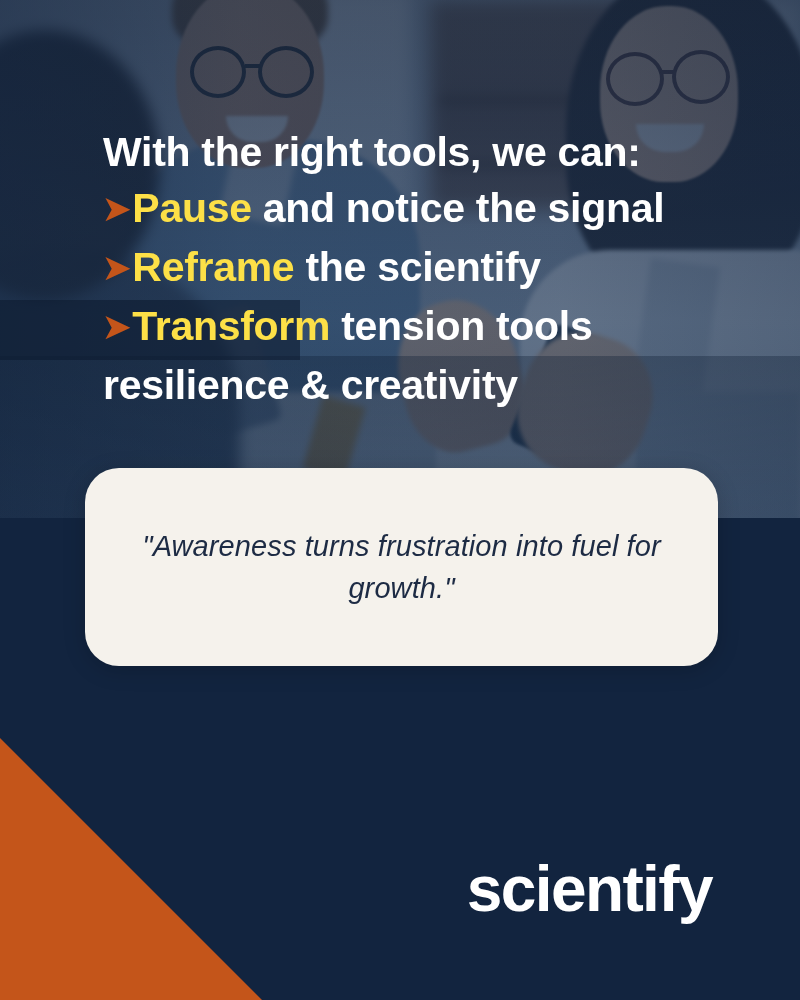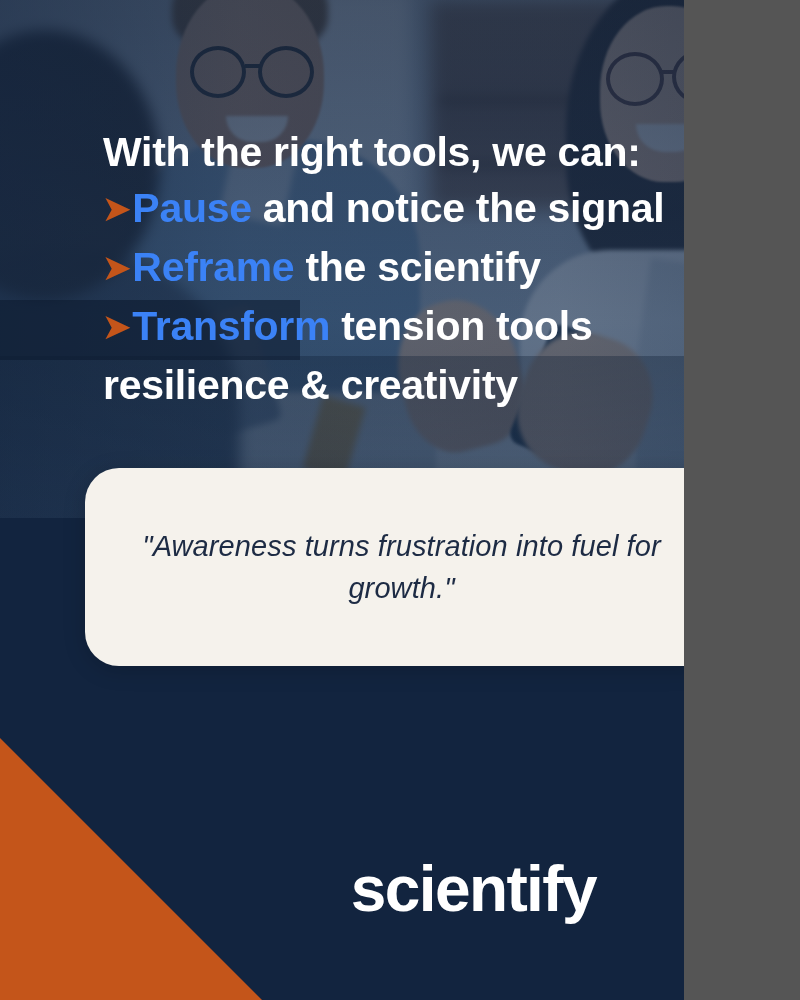--- a/index.html
+++ b/index.html
@@ -4,21 +4,21 @@
 <style>
   * { margin:0; padding:0; box-sizing:border-box; }
   html,body { background:#555; }
   body {
     font-family:"Liberation Sans", sans-serif;
     -webkit-font-smoothing:antialiased;
   }
 
   .poster {
     position:relative;
-    width:684px;
+    width:800px;
     height:1000px;
     overflow:hidden;
     background:#12243f;
   }
 
   
   .photo-band {
     position:absolute;
     left:0; top:0;
     width:800px; height:518px;
@@ -208,21 +208,21 @@
     letter-spacing:-.3px;
   }
   .hl-line { white-space:nowrap; }
   .arrow {
     color:#c4551a;
     font-size:33px;
     margin-right:2px;
     position:relative;
     top:-2px;
   }
-  .kw { color:#3b82f6; }
+  .kw { color:#fde047; }
 
   
   .quote-card {
     position:absolute;
     left:85px; top:468px;
     width:633px; height:198px;
     background:#f5f2ec;
     border-radius:34px;
     display:flex;
     align-items:center;

